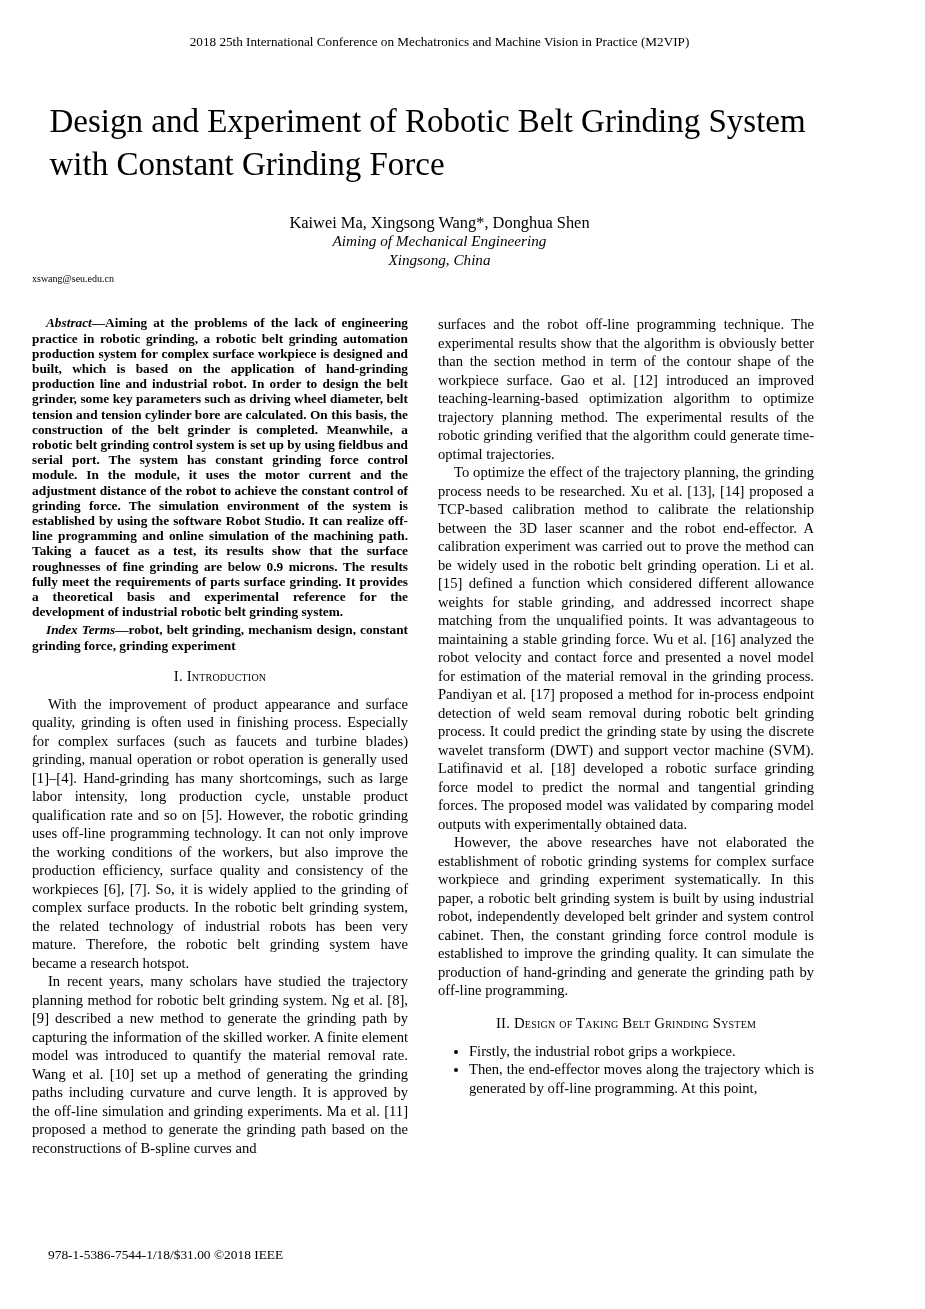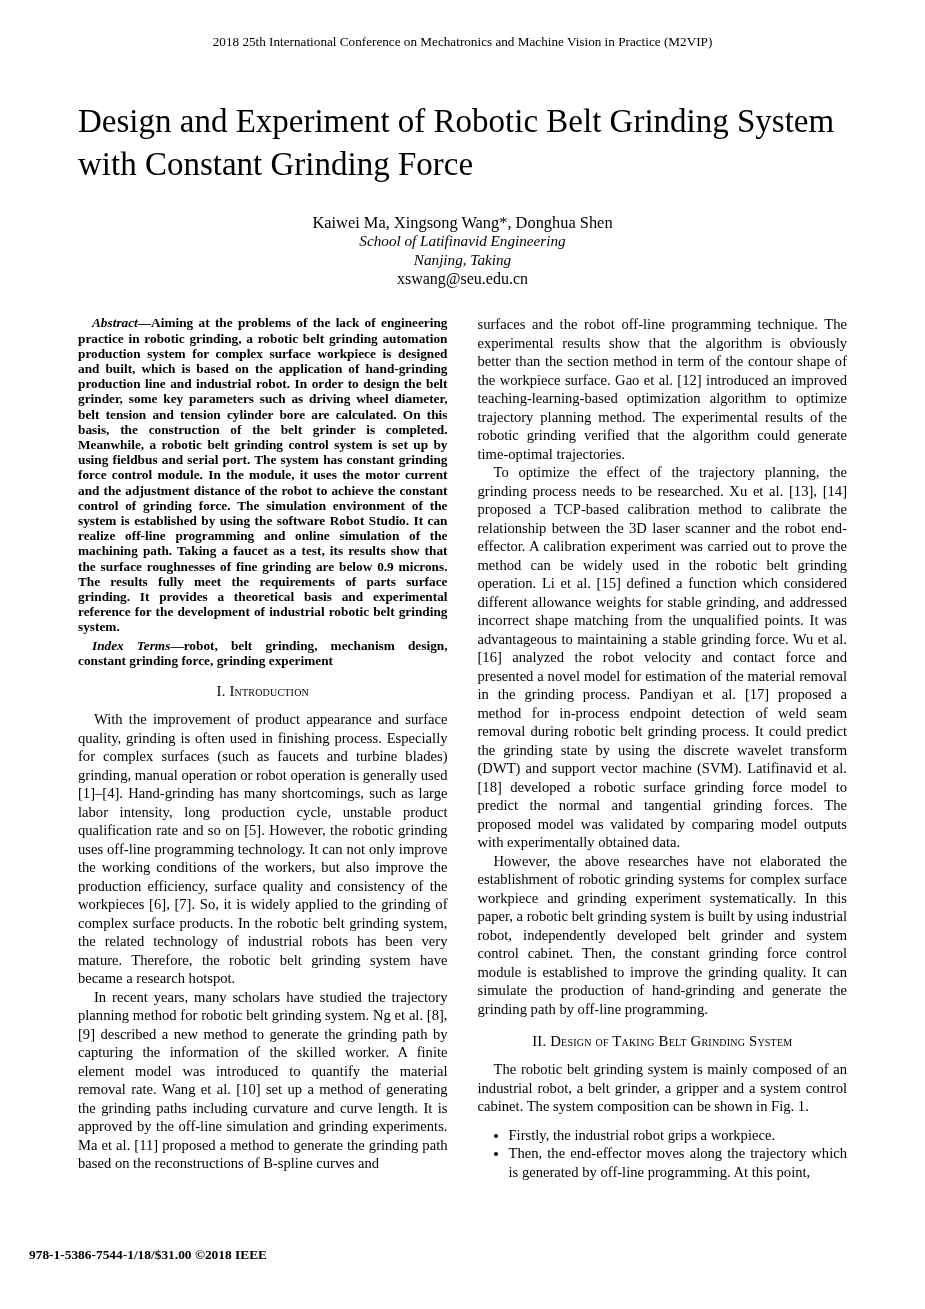--- a/index.html
+++ b/index.html
@@ -5,21 +5,21 @@
   html, body { margin: 0; padding: 0; background: #ffffff; }
   .page {
     position: relative;
     width: 925px;
     height: 1309px;
     margin: 0 auto;
     background: #ffffff;
     color: #000000;
     font-family: "Liberation Serif", "DejaVu Serif", serif;
     box-sizing: border-box;
-    padding: 34px 78px 0 78px;
+    padding: 34px 78px 0 32px;
     overflow: hidden;
   }
   .running-header {
     text-align: center;
     font-size: 13.2px;
     line-height: 1.2;
   }
   .paper-title {
     margin: 50px auto 0 auto;
     max-width: 780px;
@@ -34,22 +34,21 @@
     font-size: 16.4px;
     line-height: 19px;
   }
   .affil {
     text-align: center;
     font-size: 15.2px;
     line-height: 18.8px;
     font-style: italic;
   }
   .email {
-    text-align: center;
-    font-size: 16px;
+    font-size: 10px;
     line-height: 18.8px;
     font-style: normal;
   }
   .columns {
     display: flex;
     gap: 30px;
     margin-top: 27px;
   }
   .col { width: 376px; }
   .abstract-par {
@@ -81,41 +80,40 @@
     padding-left: 31px;
   }
   .bullet-list li {
     font-size: 14.6px;
     line-height: 18.5px;
     text-align: justify;
     margin: 0;
   }
   .copyright-footer {
     position: absolute;
-    left: 29px;
+    left: 48px;
     bottom: 46px;
     font-size: 13.4px;
-    font-weight: bold;
   }
 </style>
 </head>
 <body>
 
 <div class="page">
 
   <div class="running-header">2018 25th International Conference on Mechatronics and Machine Vision in Practice (M2VIP)</div>
 
   <h1 class="paper-title">Design and Experiment of Robotic Belt Grinding System with Constant Grinding Force</h1>
 
   <div class="authors">Kaiwei Ma, Xingsong Wang*, Donghua Shen</div>
 
-  <div class="affil">School of Latifinavid Engineering</div>
+  <div class="affil">Aiming of Mechanical Engineering</div>
 
 
-  <div class="affil">Nanjing, Taking</div>
+  <div class="affil">Xingsong, China</div>
 
   <div class="email">xswang@seu.edu.cn</div>
 
   <div class="columns">
 
     <div class="col">
 
       <p class="abstract-par"><span class="lbl">Abstract</span><span>—Aiming at the problems of the lack of engineering practice in robotic grinding, a robotic belt grinding automation production system for complex surface workpiece is designed and built, which is based on the application of hand-grinding production line and industrial robot. In order to design the belt grinder, some key parameters such as driving wheel diameter, belt tension and tension cylinder bore are calculated. On this basis, the construction of the belt grinder is completed. Meanwhile, a robotic belt grinding control system is set up by using fieldbus and serial port. The system has constant grinding force control module. In the module, it uses the motor current and the adjustment distance of the robot to achieve the constant control of grinding force. The simulation environment of the system is established by using the software Robot Studio. It can realize off-line programming and online simulation of the machining path. Taking a faucet as a test, its results show that the surface roughnesses of fine grinding are below 0.9 microns. The results fully meet the requirements of parts surface grinding. It provides a theoretical basis and experimental reference for the development of industrial robotic belt grinding system.</span></p>
 
       <p class="abstract-par"><span class="lbl">Index Terms</span><span>—robot, belt grinding, mechanism design, constant grinding force, grinding experiment</span></p>
@@ -131,21 +129,20 @@
     <div class="col">
 
       <p class="body-par">surfaces and the robot off-line programming technique. The experimental results show that the algorithm is obviously better than the section method in term of the contour shape of the workpiece surface. Gao et al. [12] introduced an improved teaching-learning-based optimization algorithm to optimize trajectory planning method. The experimental results of the robotic grinding verified that the algorithm could generate time-optimal trajectories.</p>
 
       <p class="body-par indent">To optimize the effect of the trajectory planning, the grinding process needs to be researched. Xu et al. [13], [14] proposed a TCP-based calibration method to calibrate the relationship between the 3D laser scanner and the robot end-effector. A calibration experiment was carried out to prove the method can be widely used in the robotic belt grinding operation. Li et al. [15] defined a function which considered different allowance weights for stable grinding, and addressed incorrect shape matching from the unqualified points. It was advantageous to maintaining a stable grinding force. Wu et al. [16] analyzed the robot velocity and contact force and presented a novel model for estimation of the material removal in the grinding process. Pandiyan et al. [17] proposed a method for in-process endpoint detection of weld seam removal during robotic belt grinding process. It could predict the grinding state by using the discrete wavelet transform (DWT) and support vector machine (SVM). Latifinavid et al. [18] developed a robotic surface grinding force model to predict the normal and tangential grinding forces. The proposed model was validated by comparing model outputs with experimentally obtained data.</p>
 
       <p class="body-par indent">However, the above researches have not elaborated the establishment of robotic grinding systems for complex surface workpiece and grinding experiment systematically. In this paper, a robotic belt grinding system is built by using industrial robot, independently developed belt grinder and system control cabinet. Then, the constant grinding force control module is established to improve the grinding quality. It can simulate the production of hand-grinding and generate the grinding path by off-line programming.</p>
 
       <h2 class="sec-heading">II. Design of Taking Belt Grinding System</h2>
 
-      <p class="body-par indent">The robotic belt grinding system is mainly composed of an industrial robot, a belt grinder, a gripper and a system control cabinet. The system composition can be shown in Fig. 1.</p>
 
 
       <ul class="bullet-list">
         <li>Firstly, the industrial robot grips a workpiece.</li>
         <li>Then, the end-effector moves along the trajectory which is generated by off-line programming. At this point,</li>
       </ul>
 
     </div>
 
   </div>

